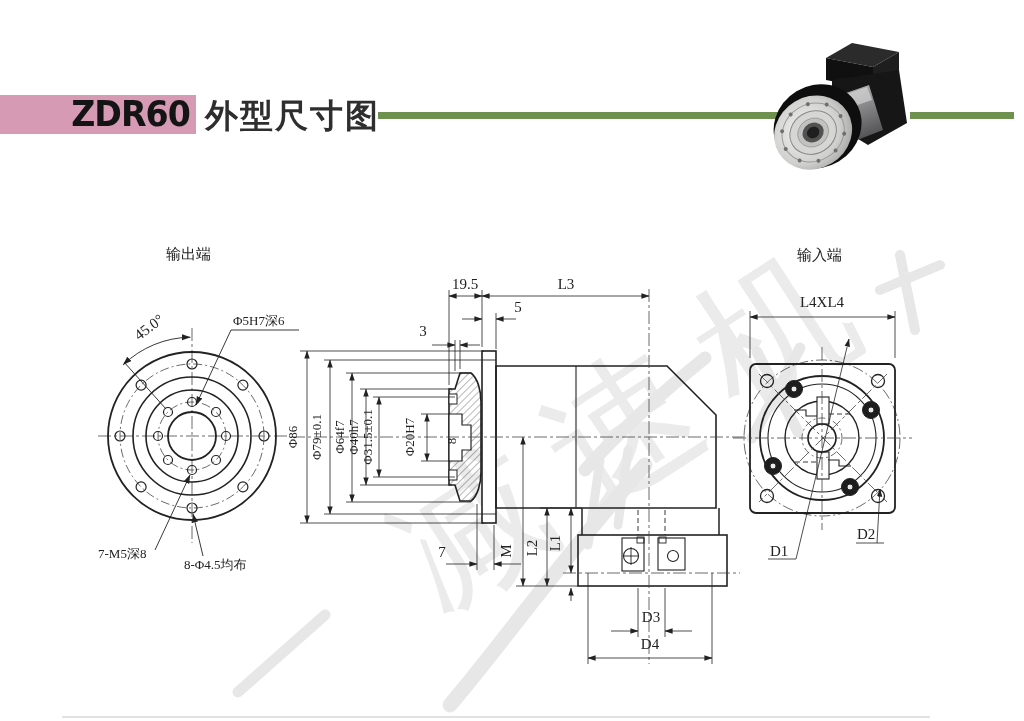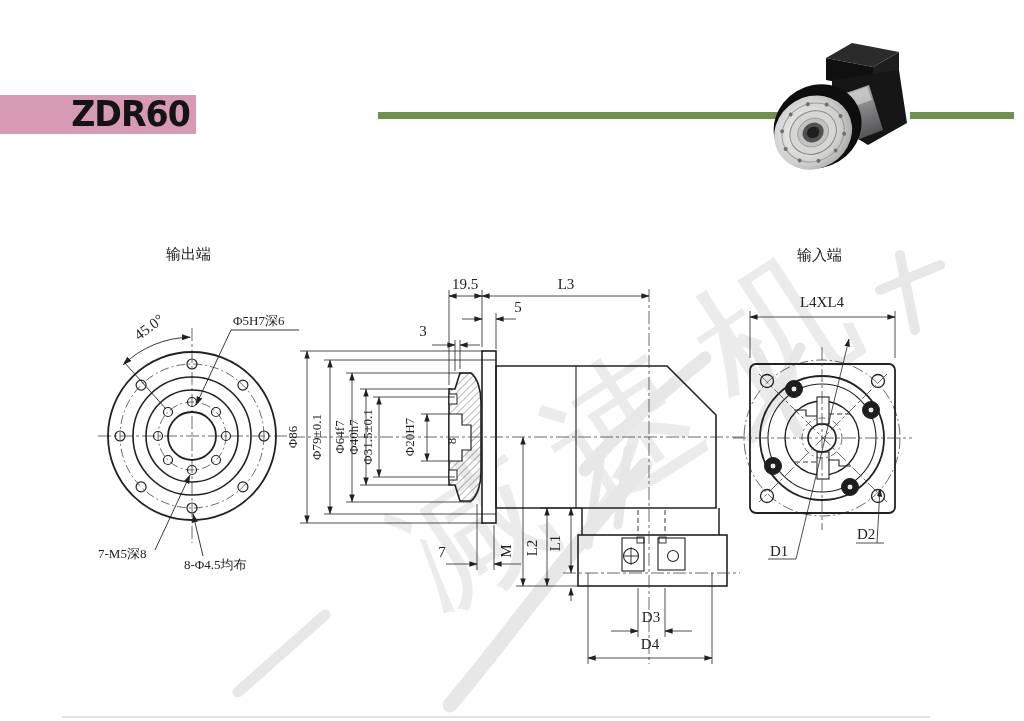--- a/index.html
+++ b/index.html
@@ -26,20 +26,21 @@
 </head>
 <body>
 
 <div id="page">
 
   <div id="watermark-text">减速机</div>
 
   <div id="green-line"></div>
   <div id="pink-band"></div>
   <div id="model-name">ZDR60</div>
+  <div id="page-title">外型尺寸图</div>
 
   <svg id="photo" width="210" height="175" viewBox="0 0 210 175">
     <defs>
       <linearGradient id="cyl" x1="0" y1="0" x2="0.35" y2="1">
         <stop offset="0" stop-color="#c6c6c6"></stop>
           <stop offset="0.45" stop-color="#8f8f92"></stop>
           <stop offset="1" stop-color="#4f4f52"></stop>
       </linearGradient>
       <radialGradient id="flange" cx="0.42" cy="0.42" r="0.75">
         <stop offset="0" stop-color="#f5f5f3"></stop>

